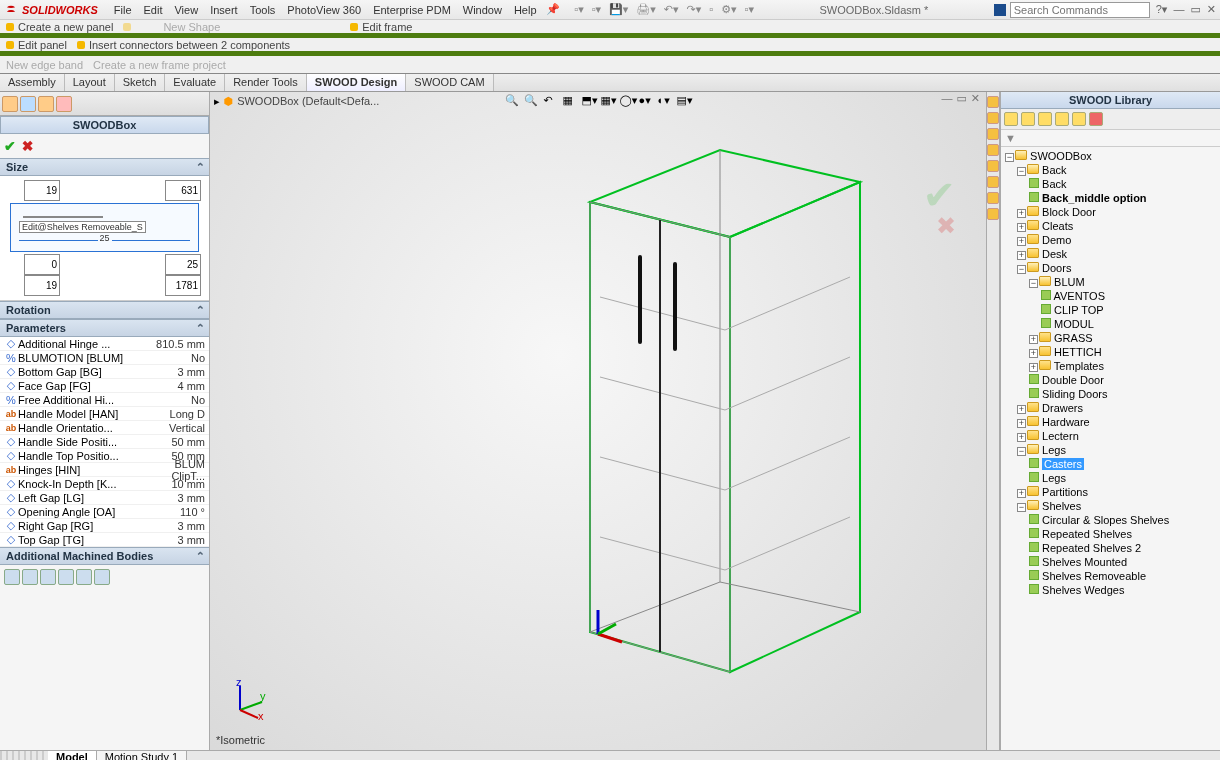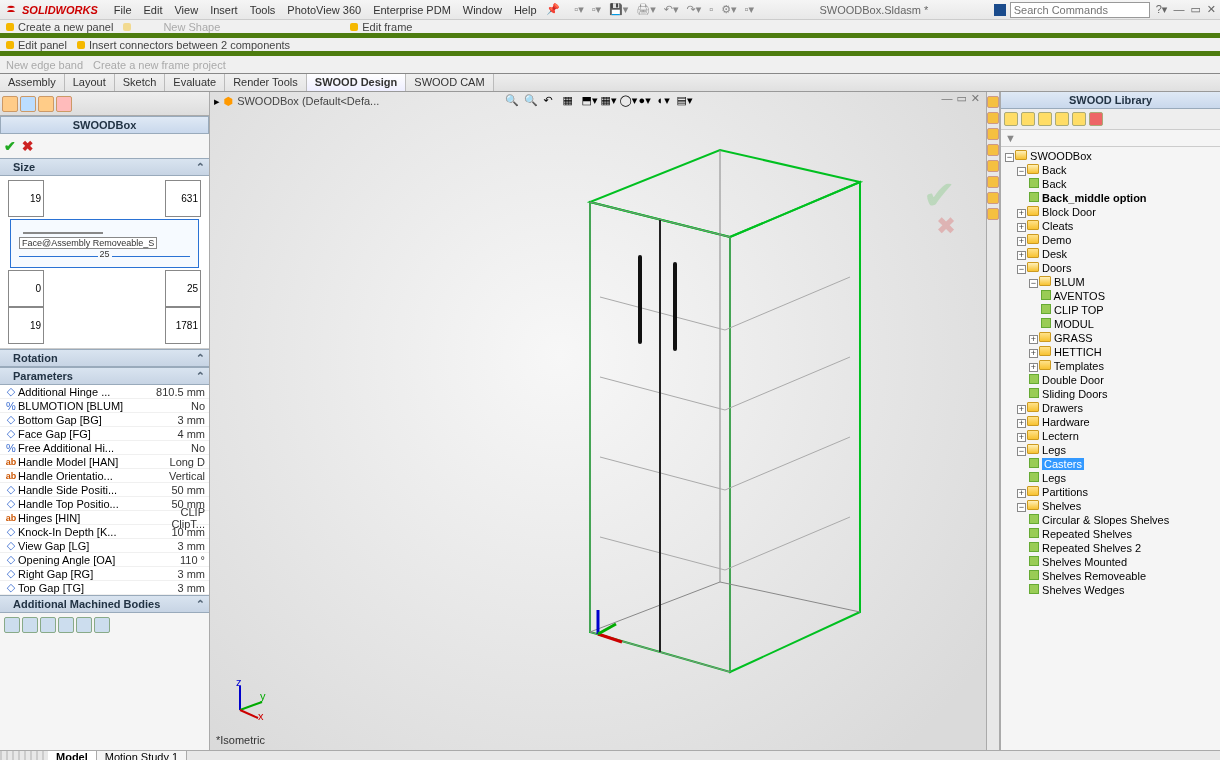--- a/index.html
+++ b/index.html
@@ -34,31 +34,31 @@
 .right-panel { width: 220px; background: #f5f5f5; border-left: 1px solid #aaa; display: flex; flex-direction: column; }
 
 
 .lp-icons { height: 24px; display:flex; align-items:center; gap:2px; padding:2px; background:linear-gradient(#eee,#ddd); border-bottom:1px solid #aaa;}
 .lp-icons span { width:16px; height:16px; background:#fc8; border:1px solid #c96; border-radius:2px; }
 .lp-title { background: linear-gradient(#dfe9f5,#c9d8ec); border:1px solid #9ab; text-align:center; padding:2px; font-weight:bold; color:#234; position:relative;}
 .lp-confirm { display:flex; gap:6px; padding:4px; }
 .chk { color:#2a2; font-weight:bold; font-size:14px; }
 .xmk { color:#c22; font-weight:bold; font-size:14px; }
 
-.section-head { background: linear-gradient(#d9e4f0,#c7d4e4); border-top:1px solid #9ab; border-bottom:1px solid #9ab; padding:2px 13px; color:#234; font-weight:bold; position:relative;}
+.section-head { background: linear-gradient(#d9e4f0,#c7d4e4); border-top:1px solid #9ab; border-bottom:1px solid #9ab; padding:2px 6px; color:#234; font-weight:bold; position:relative;}
 .section-head .chev { position:absolute; right:4px; top:2px; color:#567; }
 .section-body { background:#fff; border-bottom:1px solid #ccc; padding:4px; font-size:10px; color:#333; }
 
 .dim-box { border:1px solid #2a72d4; background:#f6faff; margin:2px 6px; position:relative; padding:4px;}
 .dim-field { border:1px solid #888; background:#fff; padding:0 2px; font-size:9px; display:inline-block; }
 .dim-arrow-row { position:relative; height:14px;}
 .dim-arrow-row .line{ position:absolute; top:7px; left:4px; right:4px; height:1px; background:#2a72d4;}
 .dim-arrow-row .val{ position:absolute; left:50%; transform:translateX(-50%); top:0; background:#f6faff; padding:0 2px; font-size:9px;}
 .below-inputs{ display:flex; justify-content:space-between; padding:0 4px;}
-.below-inputs input{ width:36px; border:1px solid #888; font-size:10px; text-align:right; padding:12px 2px;}
+.below-inputs input{ width:36px; border:1px solid #888; font-size:10px; text-align:right; padding:4px 2px;margin-left:16px;}
 
 .param-table { background:#fff; overflow-y:auto; }
 .param-row { display:flex; align-items:center; height:14px; padding:0 4px; border-bottom:1px solid #f0f0f0;}
 .param-row .ico{ width:14px; text-align:center; color:#3a6cd0; }
 .param-row .ico.ab{ color:#cc5500; font-weight:bold; font-size:9px;}
 .param-row .nm{ flex:1; white-space:nowrap; overflow:hidden; text-overflow:ellipsis;}
 .param-row .vl{ width:60px; text-align:right; color:#333;}
 
 .machined-icons { display:flex; gap:2px; padding:4px; }
 .machined-icons span{ width:16px; height:16px; border:1px solid #8a8; background:#cde; border-radius:2px;}
@@ -195,21 +195,21 @@
     <div class="section-head"><span>Size</span><span class="chev">⌃</span></div>
     <div class="section-body">
 
       <div class="below-inputs">
           <input value="19" style="">
           <input value="631" style="">
         </div>
 
       <div class="dim-box">
         <span class="dim-field" style="margin-left:8px;min-width:80px"></span><br>
-        <span class="dim-field" style="margin-left:4px">Face@Assembly Removeable_S</span>
+        <span class="dim-field" style="margin-left:4px">Edit@Shelves Removeable_S</span>
         <div class="dim-arrow-row">
             <div class="line"></div>
             <div class="val">25</div>
           </div>
       </div>
       <div class="below-inputs">
           <input value="0" style="">
           <input value="25" style="">
         </div>
 
@@ -264,30 +264,30 @@
           <span class="vl">50 mm</span>
         </div>
         <div class="param-row">
           <span class="ico ">◇</span>
           <span class="nm">Handle Top Positio...</span>
           <span class="vl">50 mm</span>
         </div>
         <div class="param-row">
           <span class="ico ab">ab</span>
           <span class="nm">Hinges [HIN]</span>
-          <span class="vl">CLIP ClipT...</span>
+          <span class="vl">BLUM ClipT...</span>
         </div>
         <div class="param-row">
           <span class="ico ">◇</span>
           <span class="nm">Knock-In Depth [K...</span>
           <span class="vl">10 mm</span>
         </div>
         <div class="param-row">
           <span class="ico ">◇</span>
-          <span class="nm">View Gap [LG]</span>
+          <span class="nm">Left Gap [LG]</span>
           <span class="vl">3 mm</span>
         </div>
         <div class="param-row">
           <span class="ico ">◇</span>
           <span class="nm">Opening Angle [OA]</span>
           <span class="vl">110 °</span>
         </div>
         <div class="param-row">
           <span class="ico ">◇</span>
           <span class="nm">Right Gap [RG]</span>

